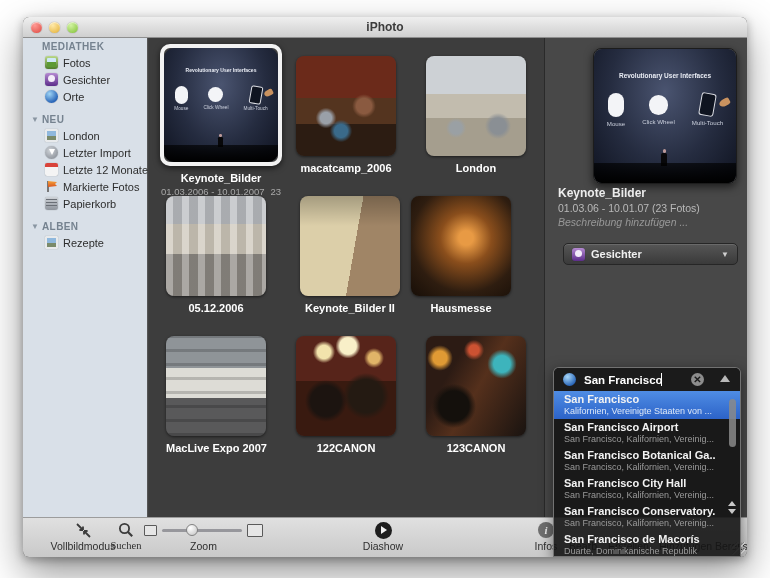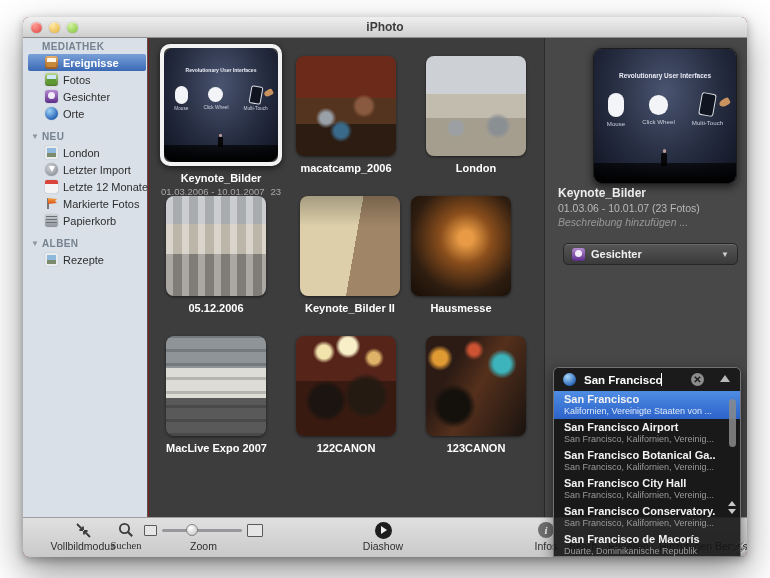--- a/index.html
+++ b/index.html
@@ -1,20 +1,20 @@
 <!DOCTYPE html>
 <html><head>
 <meta charset="utf-8">
 <style>
   html,body{margin:0;padding:0;}
   body{width:770px;height:578px;background:#ffffff;font-family:"Liberation Sans",sans-serif;position:relative;overflow:hidden;}
 
   
   .window{position:absolute;left:23px;top:17px;width:724px;height:540px;border-radius:6px;overflow:hidden;
-    box-shadow:0 16px 38px rgba(0,0,0,.42),0 3px 10px rgba(0,0,0,.3);background:#7f1d1d;}
+    box-shadow:0 16px 38px rgba(0,0,0,.42),0 3px 10px rgba(0,0,0,.3);background:#404040;}
 
   
   .titlebar{position:absolute;left:0;top:0;right:0;height:20px;background:linear-gradient(#efefef,#cfcfcf);
     border-bottom:1px solid #8e8e8e;}
   .title{position:absolute;left:0;right:0;top:3px;text-align:center;font-size:12px;color:#3c3c3c;font-weight:bold;}
   .lights{position:absolute;left:8px;top:5px;display:flex;gap:7px;}
   .light{width:11px;height:11px;border-radius:50%;box-shadow:inset 0 1px 1px rgba(255,255,255,.6),0 0 1px rgba(0,0,0,.5);}
   .light.red{background:radial-gradient(circle at 35% 30%,#ff9a94,#dd4840);}
   .light.yellow{background:radial-gradient(circle at 35% 30%,#ffe9a8,#e3af33);}
   .light.green{background:radial-gradient(circle at 35% 30%,#d2f3a2,#7fc033);}
@@ -183,24 +183,20 @@
     <div class="title">iPhoto</div>
   </div>
 
   <div class="content">
 
     <div class="sidebar">
       <div class="s-header">
         <span class="tri" style="visibility:hidden">▼</span>
         <span>MEDIATHEK</span>
       </div>
-      <div class="s-item selected">
-        <span class="s-icon ic-events"></span>
-        <span>Ereignisse</span>
-      </div>
       <div class="s-item">
         <span class="s-icon ic-photos"></span>
         <span>Fotos</span>
       </div>
       <div class="s-item">
         <span class="s-icon ic-faces"></span>
         <span>Gesichter</span>
       </div>
       <div class="s-item">
         <span class="s-icon ic-globe"></span>

